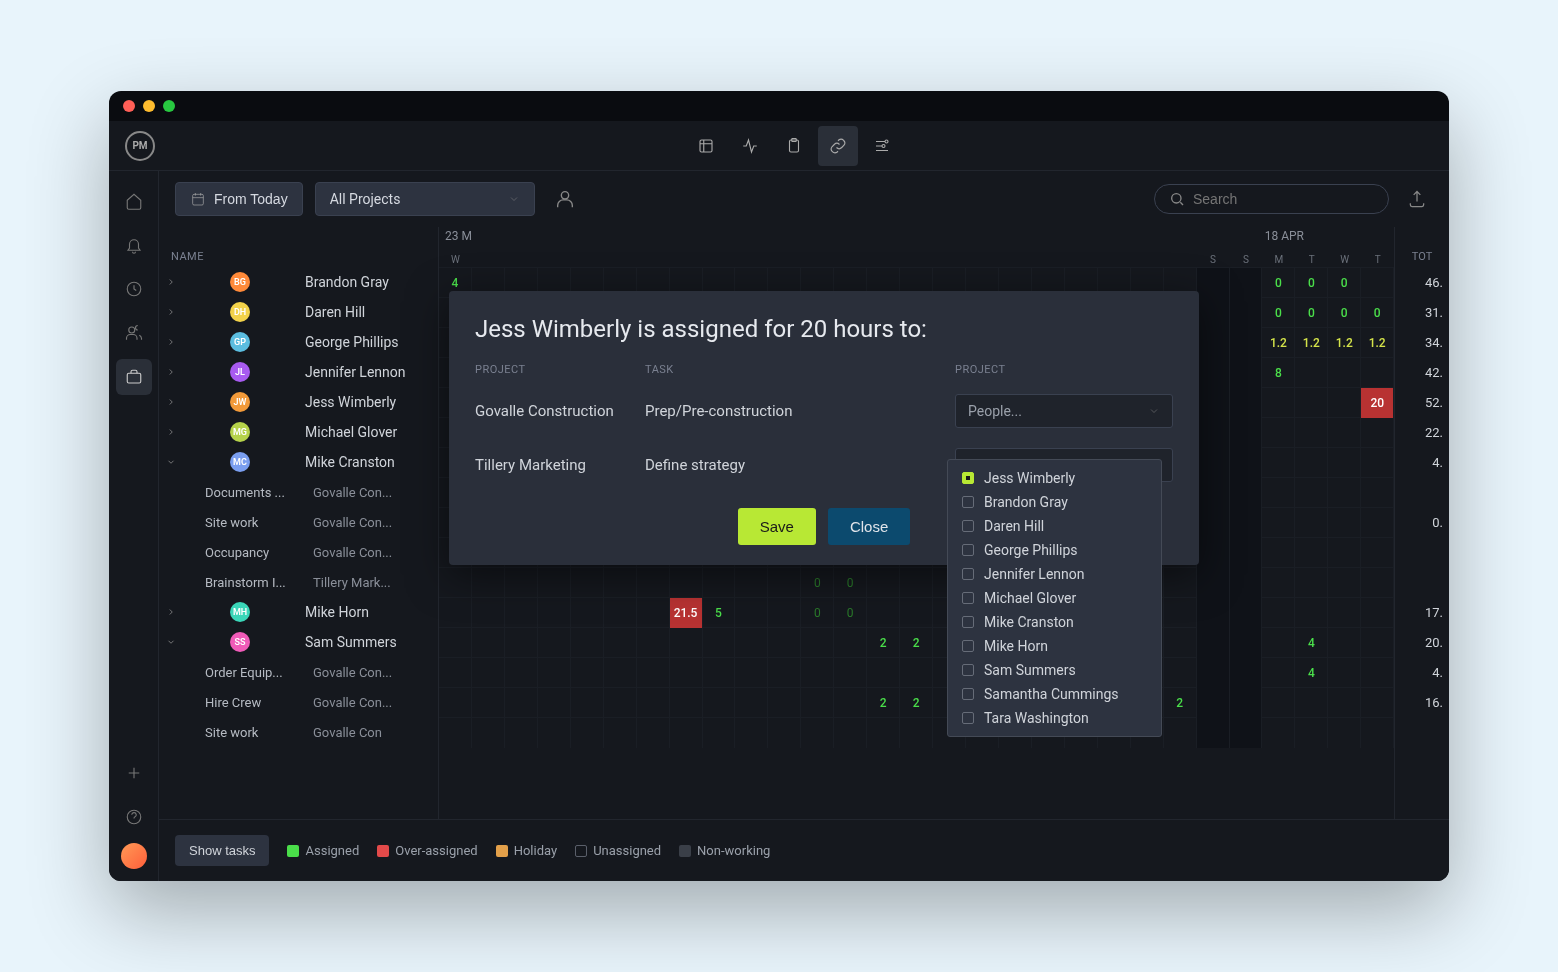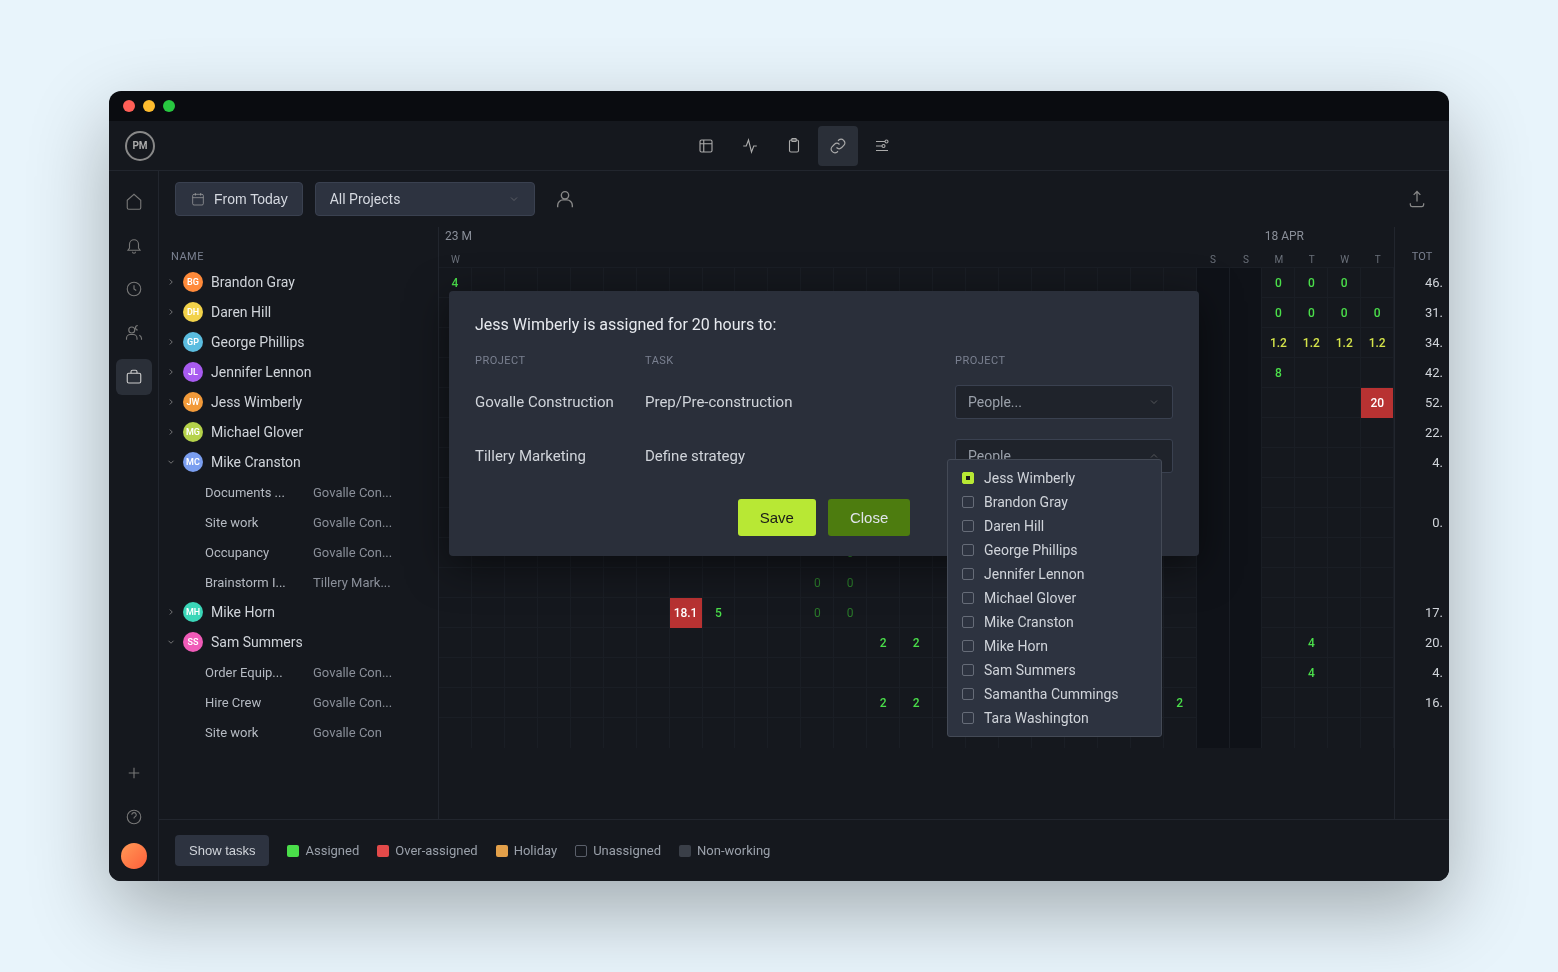--- a/index.html
+++ b/index.html
@@ -123,21 +123,21 @@
 }
 .name-col {
   width:280px; border-right:1px solid #22262e; display:flex; flex-direction:column;
 }
 .col-header {
   height:40px; display:flex; align-items:flex-end; padding:0 12px 4px;
   font-size:11px; color:#7a8090; letter-spacing:0.5px;text-align:center;
 }
 .person-row {
   height:30px; display:flex; align-items:center; padding-left:4px;
-  font-size:14px; color:#d0d4da; cursor:pointer;
+  font-size:14px; color:#d0d4da; cursor:pointer;gap:47px;
 }
 .chev {
   width:16px; height:16px; display:flex; align-items:center; justify-content:center;
   color:#888; margin-right:4px;
 }
 .chev svg { width:10px; height:10px; stroke:#888; fill:none; stroke-width:2; }
 .avatar {
   width:20px; height:20px; border-radius:50%; margin-right:8px;
   display:flex; align-items:center; justify-content:center;
   font-size:9px; font-weight:600; color:#fff;
@@ -206,36 +206,36 @@
 .sw-green{background:#4ade4a;} .sw-red{background:#e34a4a;} .sw-orange{background:#e3a04a;}
 .sw-gray{background:transparent;border:1px solid #5a5f6a;}
 .sw-darkgray{background:#3a3f48;}
 
 
 .modal {
   position:absolute; top:200px; left:340px; width:750px;
   background:#2a2f3a; border-radius:4px; padding:24px 26px 20px;
   box-shadow:0 10px 40px rgba(0,0,0,0.5); z-index:10;
 }
-.modal h2 { font-size:16px; font-weight:400; color:#e6e9ee; margin-bottom:20px; }
+.modal h2 { font-size:24px; font-weight:400; color:#e6e9ee; margin-bottom:20px; }
 .assign-table { width:100%; }
 .assign-head { display:flex; font-size:11px; color:#7a8090; letter-spacing:0.5px; padding-bottom:8px; }
 .assign-row { display:flex; align-items:center; padding:10px 0; color:#d0d4da; font-size:15px; }
 .ac-proj{width:170px;} .ac-task{width:310px;} .ac-reassign{flex:1;}
 .people-select {
   background:#1f232b; border:1px solid #3a4150; border-radius:3px;
   padding:8px 12px; font-size:14px; color:#9aa0aa;
   display:flex; justify-content:space-between; align-items:center; cursor:pointer;
 }
 .people-select svg{width:12px;height:12px;stroke:#888;fill:none;}
 .modal-actions {
   display:flex; gap:12px; justify-content:center; margin-top:16px;
 }
 .btn-save{background:#b8e834;border:none;color:#1a1a1a;padding:10px 22px;border-radius:3px;font-size:15px;cursor:pointer;}
-.btn-close{background:#4d7c0f;border:none;color:#e0e4ea;padding:2px 22px;border-radius:3px;font-size:15px;cursor:pointer;}
+.btn-close{background:#0c4a6e;border:none;color:#e0e4ea;padding:2px 22px;border-radius:3px;font-size:15px;cursor:pointer;}
 
 .people-dropdown {
   position:absolute; top:368px; left:838px; width:215px;
   background:#2d3340; border:1px solid #444a56; border-radius:3px;
   padding:6px 0; z-index:20;
 }
 .dd-item {
   display:flex; align-items:center; gap:10px; padding:4px 14px;
   font-size:14px; color:#d0d4da; cursor:pointer;
 }
@@ -351,20 +351,27 @@
               <path d="M6 9l6 6 6-6"></path>
             </svg>
         </div>
         <div class="user-icon-btn">
             <svg viewBox="0 0 24 24">
               <circle cx="12" cy="8" r="4"></circle>
               <path d="M4 21v-2a6 6 0 0 1 6-6h4a6 6 0 0 1 6 6v2"></path>
             </svg>
           </div>
         <div class="toolbar-spacer"></div>
+        <div class="search-box">
+          <svg viewBox="0 0 24 24" width="16" height="16" stroke="#888" fill="none" stroke-width="2">
+              <circle cx="11" cy="11" r="7"></circle>
+              <path d="M21 21l-4-4"></path>
+            </svg>
+          <input type="text" placeholder="Search" style="">
+        </div>
         <div class="share-btn">
             <svg viewBox="0 0 24 24">
               <path d="M12 3v12M8 7l4-4 4 4M4 17v2a2 2 0 0 0 2 2h12a2 2 0 0 0 2-2v-2"></path>
             </svg>
           </div>
       </div>
 
       <div class="grid-wrap">
         <div class="name-col">
           <div class="col-header">NAME</div>
@@ -859,21 +866,21 @@
                 <div class="daycell"></div>
               </div>
               <div class="cal-row">
                 <div class="daycell"></div>
                 <div class="daycell"></div>
                 <div class="daycell"></div>
                 <div class="daycell"></div>
                 <div class="daycell"></div>
                 <div class="daycell"></div>
                 <div class="daycell"></div>
-                <div class="daycell v-red">18.1</div>
+                <div class="daycell v-red">21.5</div>
                 <div class="daycell v-green">5</div>
                 <div class="daycell"></div>
                 <div class="daycell"></div>
                 <div class="daycell v-darkgreen">0</div>
                 <div class="daycell v-darkgreen">0</div>
                 <div class="daycell"></div>
                 <div class="daycell"></div>
                 <div class="daycell"></div>
                 <div class="daycell"></div>
                 <div class="daycell"></div>

